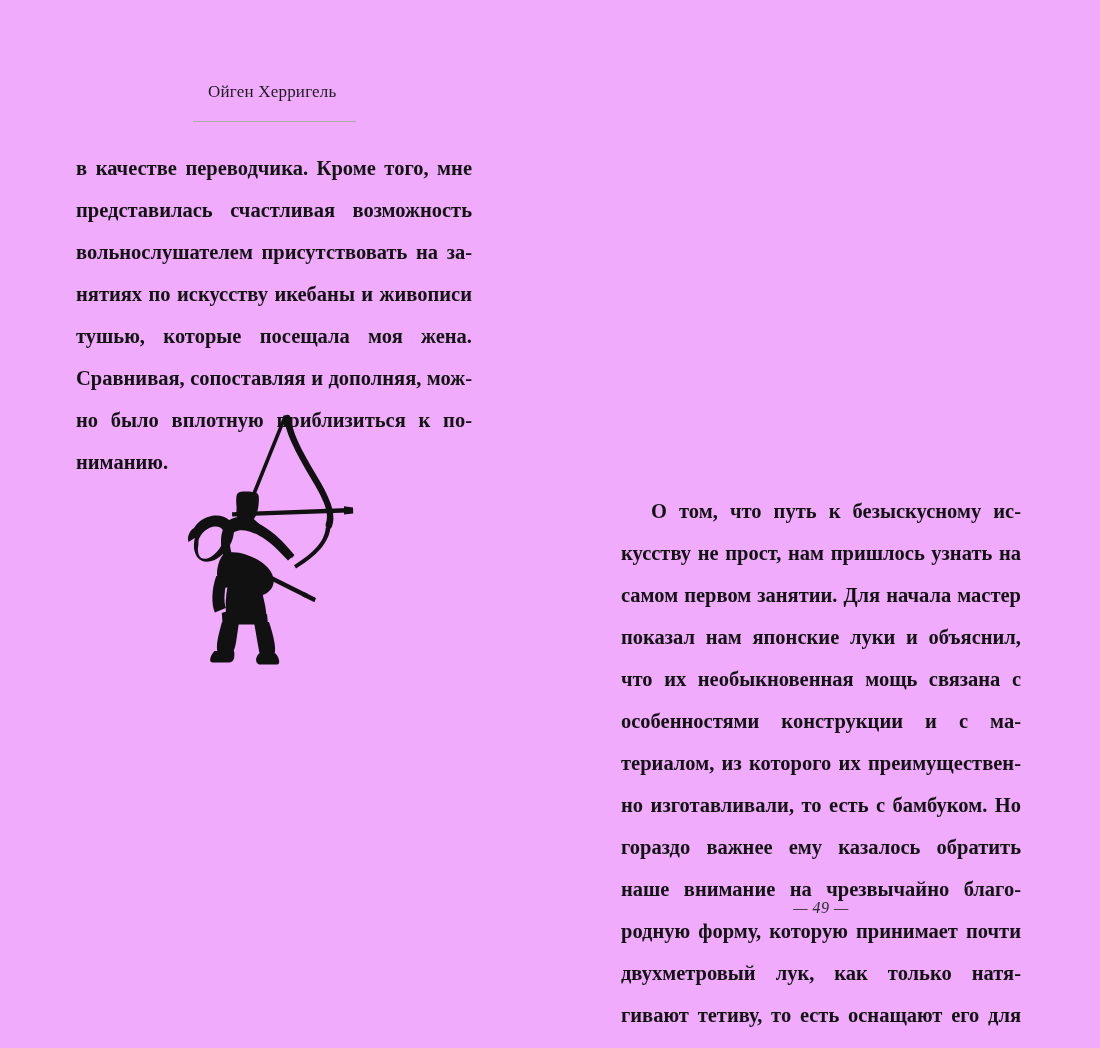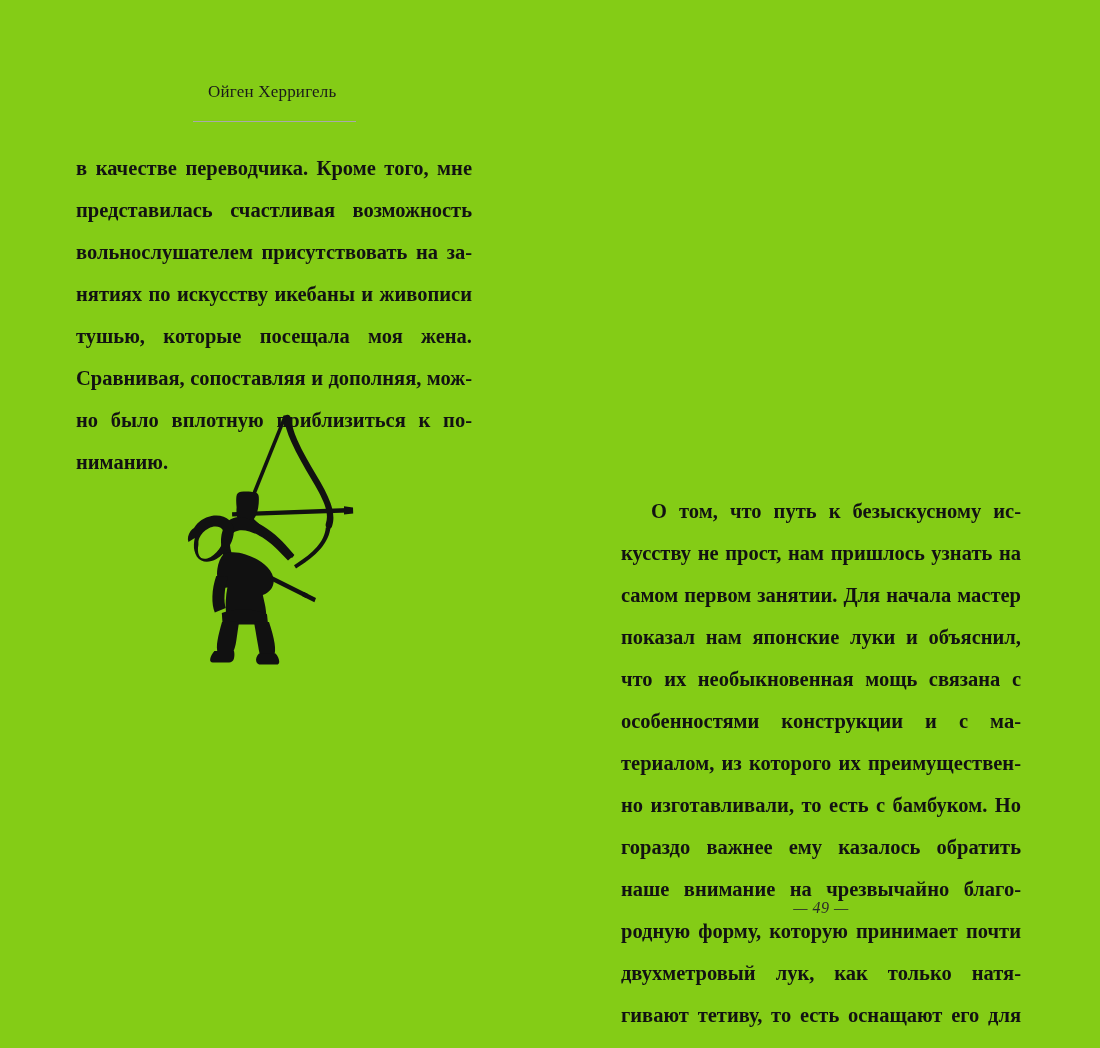--- a/index.html
+++ b/index.html
@@ -13,21 +13,21 @@
     position: relative;
     overflow: hidden;
     font-family: "Liberation Serif", "DejaVu Serif", serif;
     color: #141414;
     -webkit-font-smoothing: antialiased;
   }
 
   .page {
     position: absolute;
     inset: 0;
-    background: #84cc16;
+    background: #f0abfc;
   }
 
   
   .running-head {
     position: absolute;
     left: 208px;
     top: 82px;
     font-size: 17px;
     letter-spacing: 0.2px;
     color: #1a1a1a;

